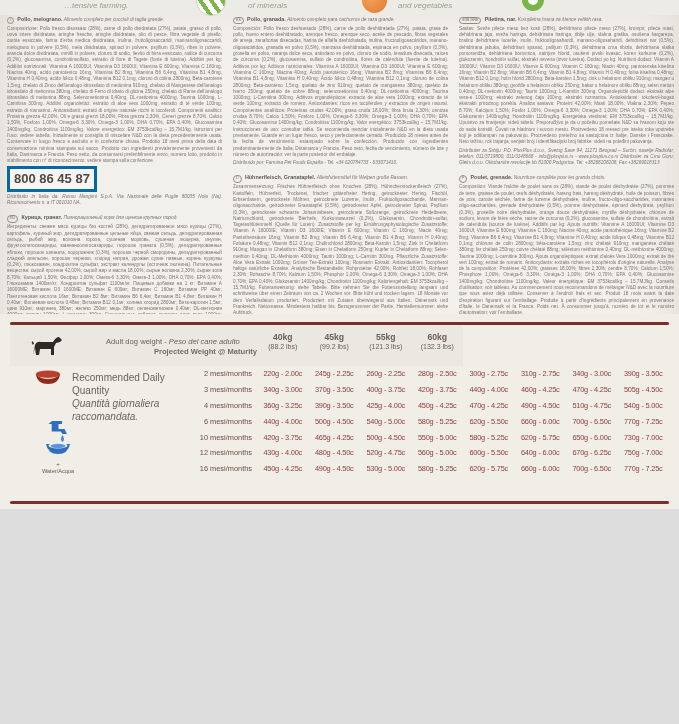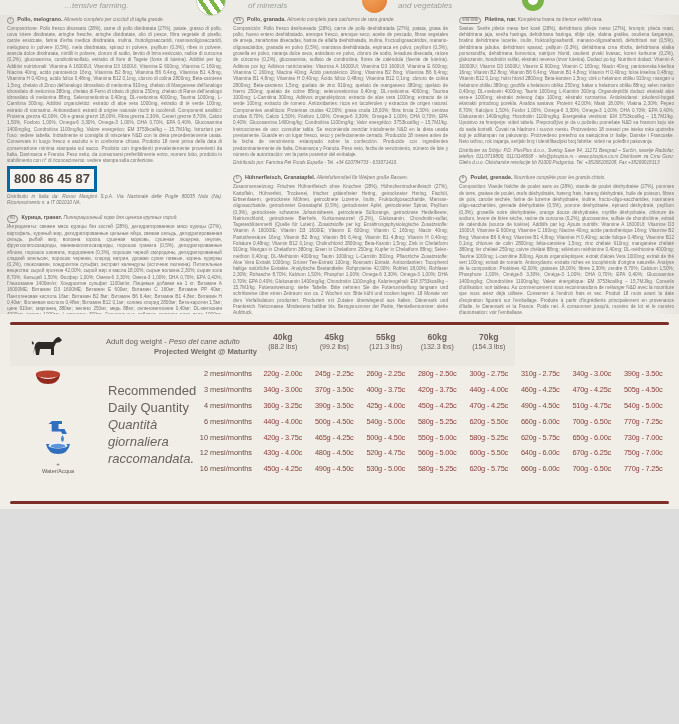--- a/index.html
+++ b/index.html
@@ -42,21 +42,21 @@
     grid-template-rows:40px repeat(7,15.8px);margin-top:1px;}
   .hd-left{grid-column:1 / span 2;display:flex;align-items:center;gap:8px;padding-left:20px;background:rgba(0,0,0,.025);justify-content:space-between;}
   .hd-lines{color:#6b635d;}
   .hd-line1{font-size:7.6px;} .hd-line1 .it{font-style:italic;}
   .hd-line2{font-size:7.6px;font-weight:bold;color:#746c66;margin-top:1px;padding-left:48px;}
   .hd-col{text-align:center;color:#6d6059;padding-top:6px;background:rgba(0,0,0,.025);}
   .hd-kg{font-size:8.6px;font-weight:bold;display:block;}
   .hd-lbs{font-size:7px;display:block;margin-top:1px;}
   .rail{grid-column:1;grid-row:2 / span 7;position:relative;}
   .bowl-wrap{position:absolute;top:3px;left:24px;}
-  .rdq{position:absolute;top:17px;left:62px;color:#6b635d;font-size:13px;line-height:1.3;margin-left:36px;}
+  .rdq{position:absolute;top:5px;left:62px;color:#6b635d;font-size:10px;line-height:1.3;}
   .rdq .it{font-style:italic;}
   .tap-wrap{position:absolute;top:54px;left:28px;width:40px;text-align:center;color:#5f5953;}
   .tap-plus{font-size:6px;line-height:1;margin-top:1px;}
   .tap-label{font-size:5.6px;margin-top:1px;}
   .age{grid-column:2;font-size:7.4px;color:#6e4b44;text-align:right;padding-right:5px;align-self:center;}
   .val{font-size:7.4px;color:#8a423c;text-align:center;align-self:center;letter-spacing:-0.2px;}
 </style>
 </head>
 <body>
 
@@ -150,24 +150,20 @@
           <span class="hd-kg">45kg</span>
           <span class="hd-lbs">(99.2 lbs)</span>
         </div>
       <div class="hd-col">
           <span class="hd-kg">55kg</span>
           <span class="hd-lbs">(121.3 lbs)</span>
         </div>
       <div class="hd-col">
           <span class="hd-kg">60kg</span>
           <span class="hd-lbs">(132.3 lbs)</span>
-        </div>
-      <div class="hd-col">
-          <span class="hd-kg">70kg</span>
-          <span class="hd-lbs">(154.3 lbs)</span>
         </div>
 
       <div class="rail">
         <div class="bowl-wrap">
           <svg width="28" height="17" viewBox="0 0 30 18">
             <ellipse cx="15" cy="5.5" rx="13" ry="4" fill="#b8402f"></ellipse>
             <path d="M2 6 Q4 16 15 16 Q26 16 28 6 Q22 10.5 15 10.5 Q8 10.5 2 6 Z" fill="#92291c"></path>
           </svg>
         </div>
         <div class="rdq">

